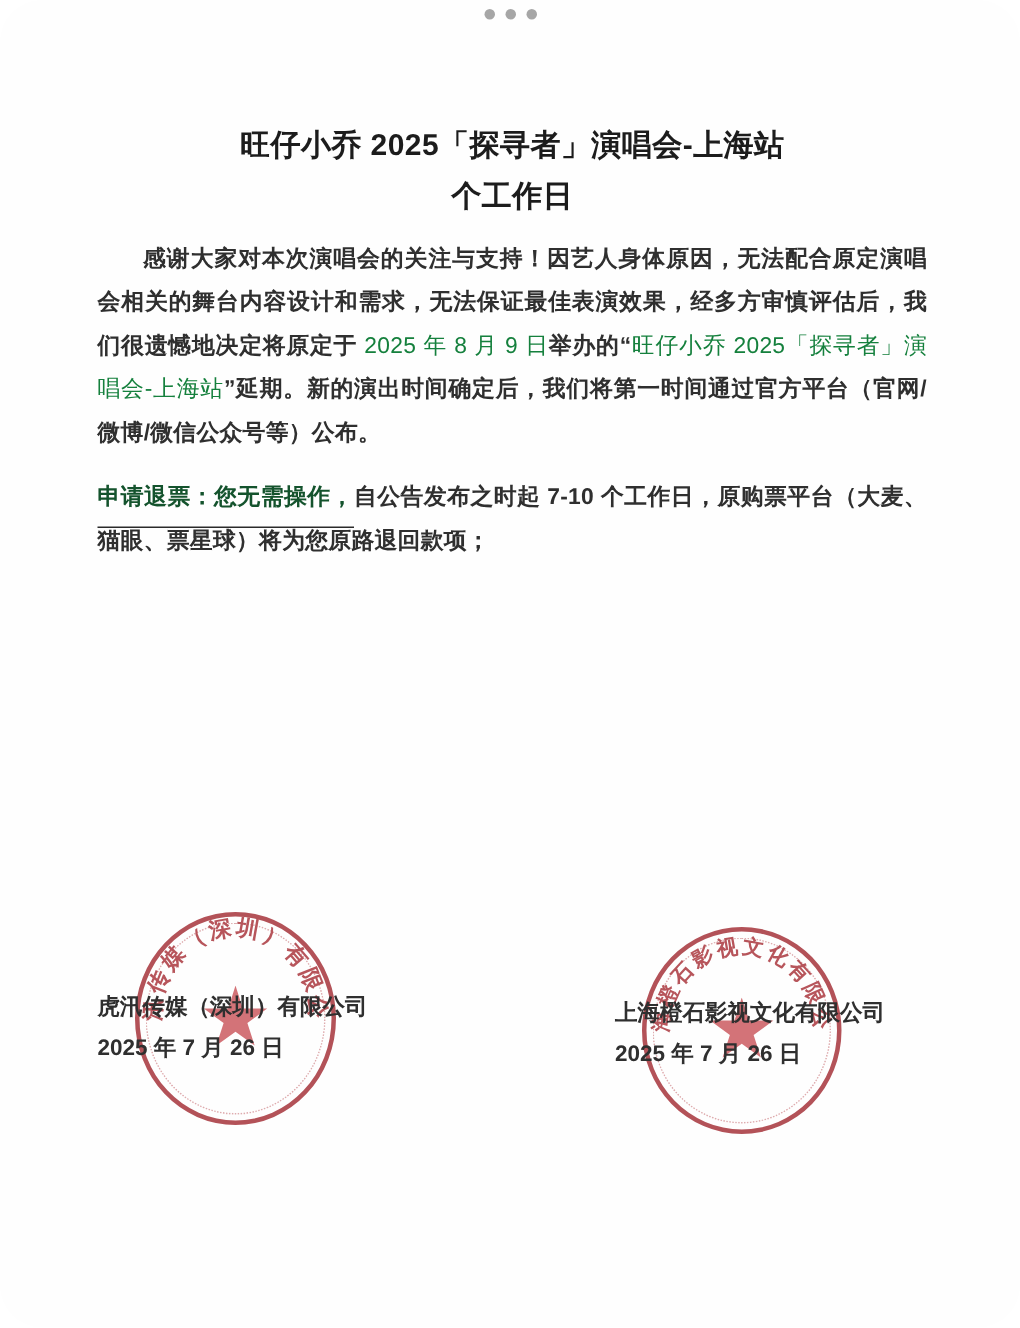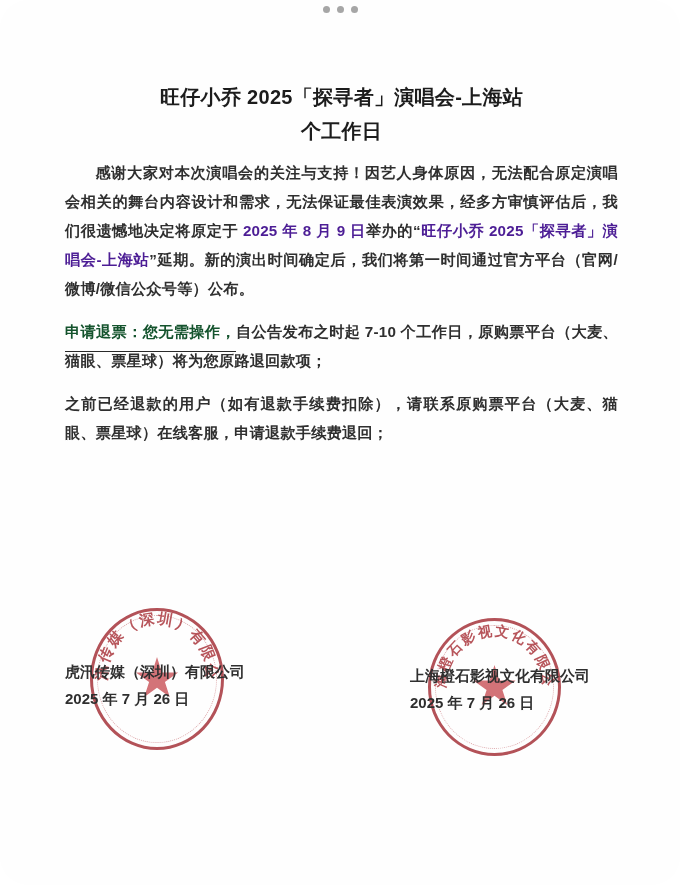--- a/index.html
+++ b/index.html
@@ -74,21 +74,21 @@
     line-height: 29px;
     color: #2f2f2f;
     margin: 0 0 11px 0;
     text-align: justify;
     font-weight: 600;
     letter-spacing: 0.2px;
   }
   .para.indent { text-indent: 2em; }
   .para.salutation { margin-bottom: 16px; }
   .para.gap-top { margin-top: 14px; }
-  .b { font-weight: 700; color: #4c1d95; }
+  .b { font-weight: 400; color: #15803d; }
   .u-bold {
     font-weight: 800;
     color: #14532d;
     border-bottom: 1.6px solid #2a2a2a;
     padding-bottom: 11px;
   }
 
   
   .sign-area {
     position: absolute;
@@ -187,21 +187,20 @@
   </div>
 
   <div class="body-block">
 
 
     <p class="para indent"><span>感谢大家对本次演唱会的关注与支持！因艺人身体原因，无法配合原定演唱会相关的舞台内容设计和需求，无法保证最佳表演效果，经多方审慎评估后，我们很遗憾地决定将原定于 </span><span class="b">2025 年 8 月 9 日</span><span>举办的“</span><span class="b">旺仔小乔 2025「探寻者」演唱会-上海站</span><span>”延期。新的演出时间确定后，我们将第一时间通过官方平台（官网/微博/微信公众号等）公布。</span></p>
 
 
     <p class="para gap-top"><span class="u-bold">申请退票：您无需操作，</span><span>自公告发布之时起 7-10 个工作日，原购票平台（大麦、猫眼、票星球）将为您原路退回款项；</span></p>
 
-    <p class="para gap-top">之前已经退款的用户（如有退款手续费扣除），请联系原购票平台（大麦、猫眼、票星球）在线客服，申请退款手续费退回；</p>
 
 
   </div>
 
   <div class="sign-area">
 
     <div class="sign-col left">
       <div class="seal seal-left">
         <div class="ring"></div>
         <div class="ring-inner"></div>

